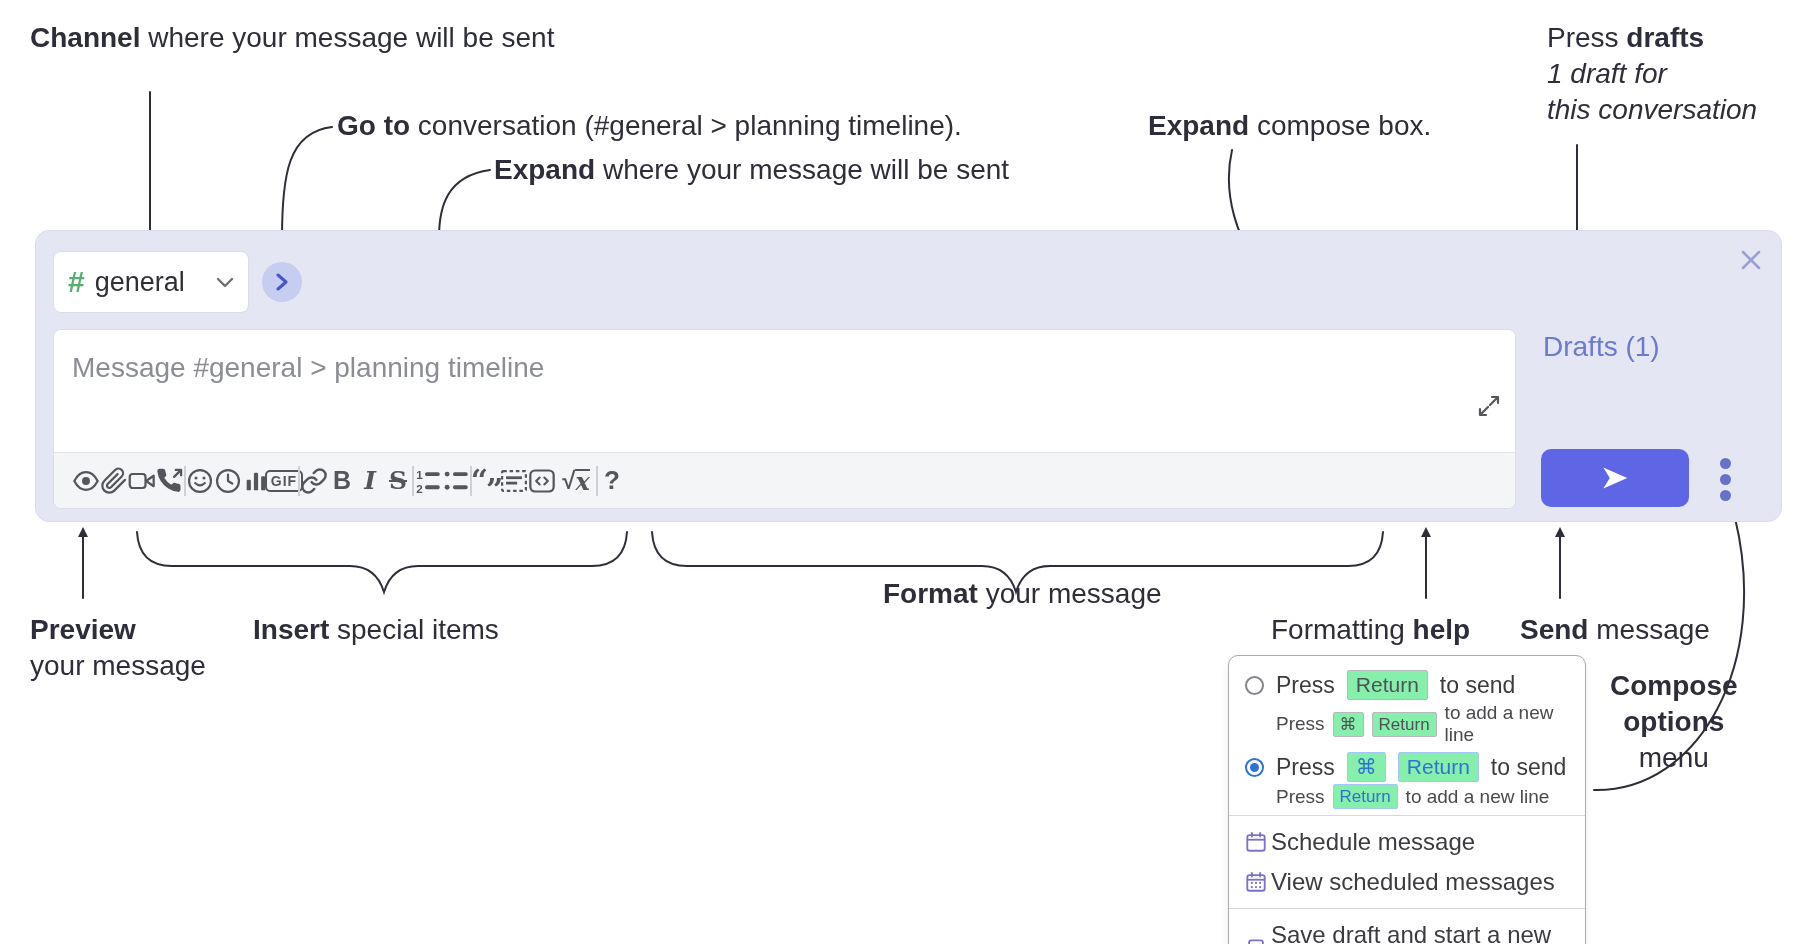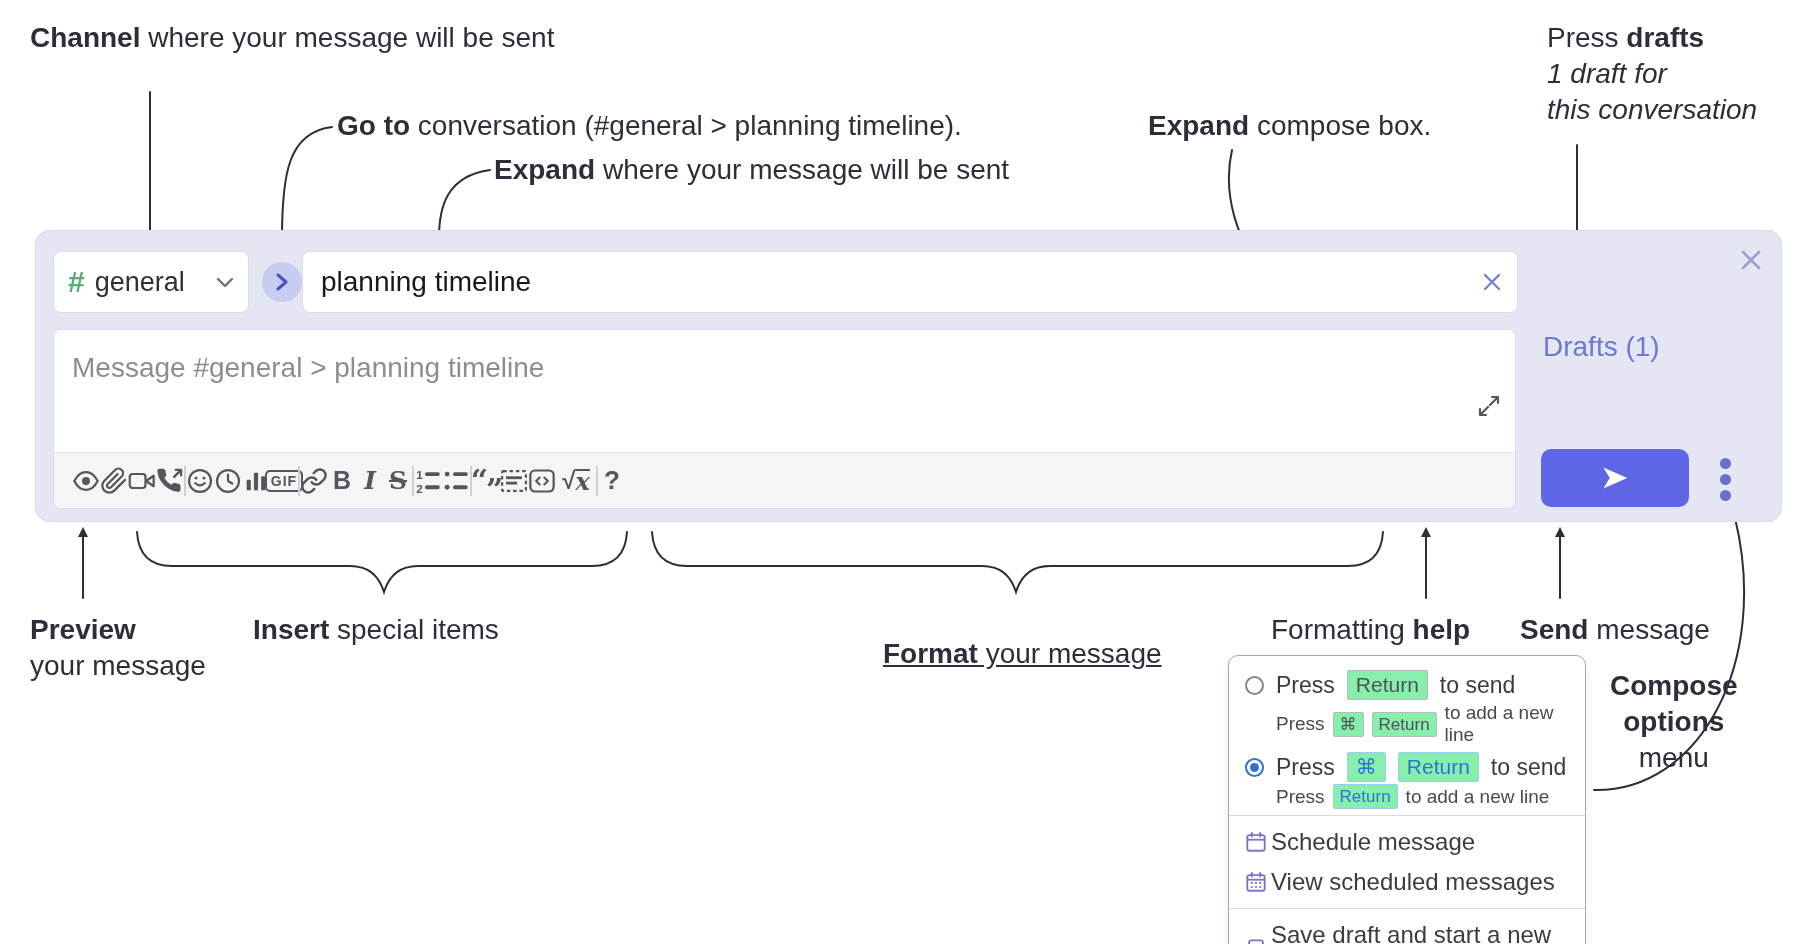--- a/index.html
+++ b/index.html
@@ -137,21 +137,21 @@
 
   <div class="ann" style="left:253px; top:612px;">
     <b>Insert</b><span> special items</span>
   </div>
 
   <div class="ann" style="left:30px; top:612px;">
     <div><b>Preview</b></div>
     <div>your message</div>
   </div>
 
-  <div class="ann" style="left:883px; top:636px;text-decoration:underline;">
+  <div class="ann" style="left:883px; top:576px;">
     <b>Format</b><span> your message</span>
   </div>
 
   <div class="ann" style="left:1271px; top:612px;">
     <span>Formatting </span><b>help</b>
   </div>
 
   <div class="ann" style="left:1520px; top:612px;">
     <b>Send</b><span> message</span>
   </div>
@@ -171,26 +171,20 @@
         <polyline points="2,2 9,9 16,2" fill="none" stroke="#6e7076" stroke-width="2.4" stroke-linecap="round" stroke-linejoin="round"></polyline>
       </svg>
     </div>
 
     <div class="arrow-circle">
       <svg width="12" height="18" viewBox="0 0 12 18">
         <polyline points="2,2 10,9 2,16" fill="none" stroke="#4456c8" stroke-width="3" stroke-linecap="round" stroke-linejoin="round"></polyline>
       </svg>
     </div>
 
-    <div class="topic-wrap">
-      <input type="text" value="planning timeline" style="">
-      <svg width="22" height="22" viewBox="0 0 22 22" style="cursor:pointer;">
-        <path d="M4,4 L18,18 M18,4 L4,18" stroke="#7583cc" stroke-width="2.4" stroke-linecap="round" fill="none"></path>
-      </svg>
-    </div>
 
     <div class="close-x">
       <svg width="26" height="26" viewBox="0 0 26 26">
         <path d="M5,5 L21,21 M21,5 L5,21" stroke="#9aa0d2" stroke-width="2.6" stroke-linecap="round" fill="none"></path>
       </svg>
     </div>
 
     <div class="editor">
       <textarea placeholder="Message #general &gt; planning timeline" style=""></textarea>
       <div class="expand-ic">

